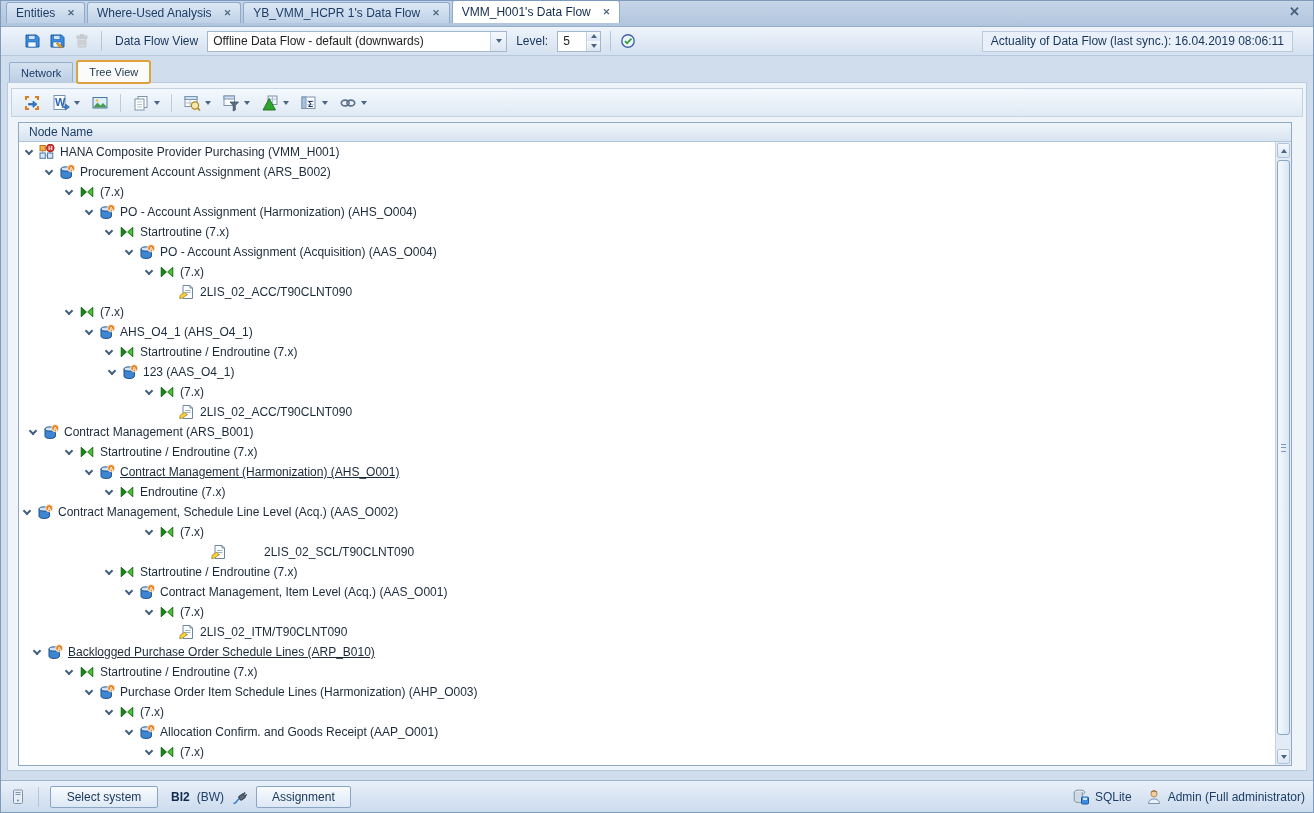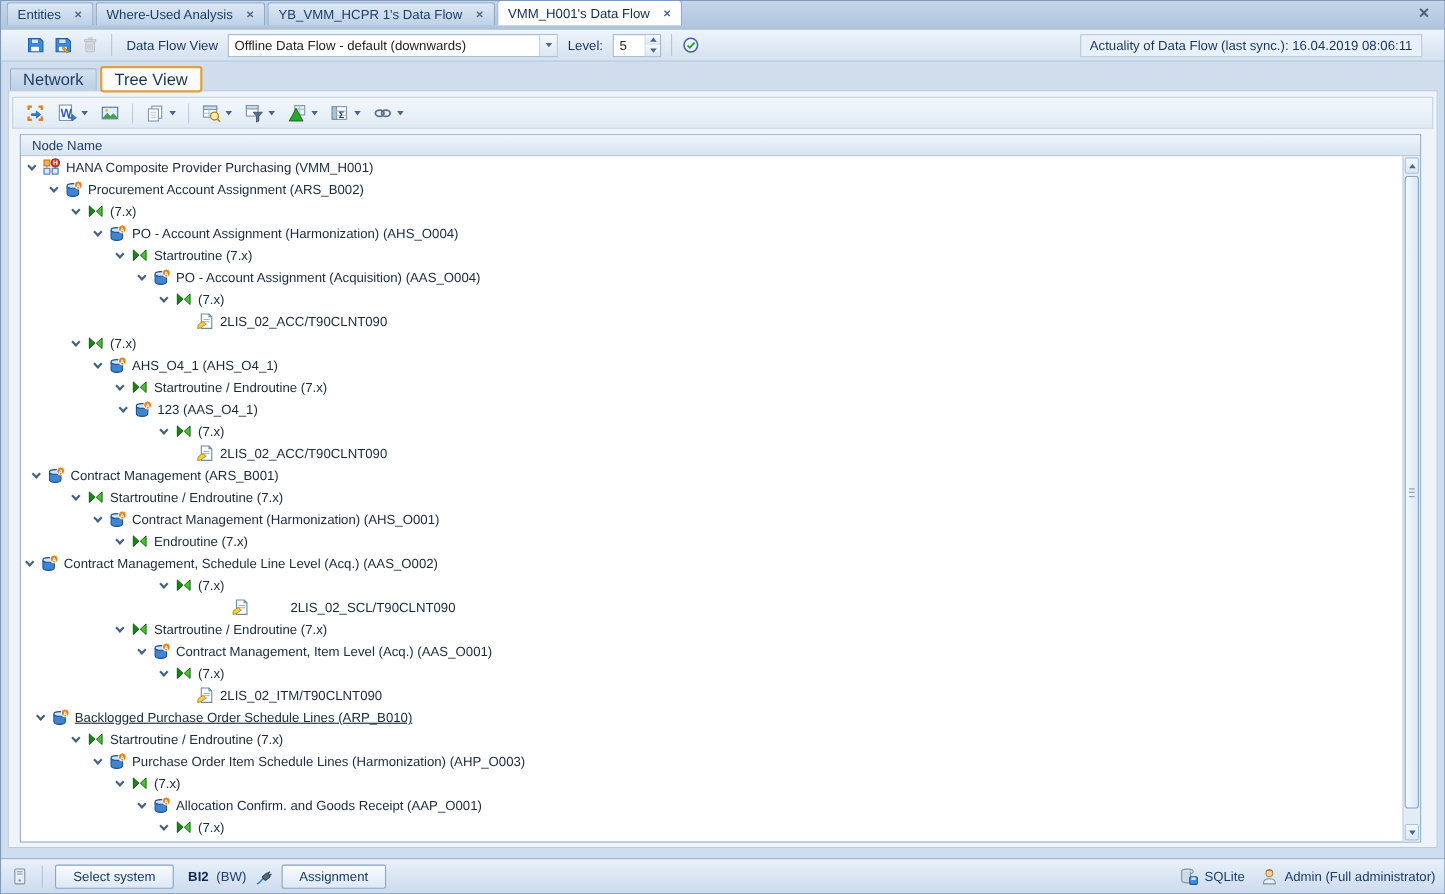--- a/index.html
+++ b/index.html
@@ -37,21 +37,21 @@
   .arr-ds{width:0;height:0;border-left:3px solid transparent;border-right:3px solid transparent;border-top:4px solid #4a6584;}
   .spin{width:44px;height:21px;background:#fff;border:1px solid #a2b8cf;display:flex;flex:none;}
   .spin-val{flex:1;font-size:12px;color:#222;padding:2px 5px;}
   .spin-btns{width:14px;border-left:1px solid #c4d4e4;display:flex;flex-direction:column;}
   .spin-btns .sb{flex:1;display:flex;align-items:center;justify-content:center;background:linear-gradient(#f5f9fd,#dbe6f2);}
   .actuality{margin-left:auto;height:21px;line-height:19px;background:#e9f0f9;border:1px solid #b9cadd;
     padding:0 8px;font-size:12px;color:#17355c;white-space:nowrap;}
 
   
   .view-tabbar{position:absolute;left:0;top:55px;right:0;height:26px;display:flex;align-items:flex-end;padding:0 0 0 8px;}
-  .vtab{height:20px;padding:0 11px;display:flex;align-items:center;font-size:15px;color:#1c3e66;
+  .vtab{height:20px;padding:0 11px;display:flex;align-items:center;font-size:11px;color:#1c3e66;
     background:linear-gradient(#d5e1f0,#bccfe5);border:1px solid #93afcd;border-bottom:none;
     border-radius:2px 2px 0 0;margin-right:3px;white-space:nowrap;}
   .vtab.active{background:#fbfcf9;border:2px solid #dfa13d;border-radius:3px;height:24px;
     margin-bottom:-2px;z-index:3;color:#18344f;}
 
   
   .content{position:absolute;left:6px;right:6px;top:81px;height:689px;background:#eff4fa;border:1px solid #b9cbde;}
   .inner-toolbar{position:absolute;left:3px;top:5px;right:3px;height:29px;
     background:linear-gradient(#f3f8fd,#e0eaf4);border:1px solid #c2d2e2;
     display:flex;align-items:center;padding:0 7px;gap:3px;}
@@ -489,21 +489,21 @@
               <span class="chev"></span>
             </span>
             <span class="nicon">
               <svg viewBox="0 0 16 16">
                 <path d="M2.2 3.2L7.4 8l-5.2 4.8z" fill="#128a12" stroke="#0a4d0a" stroke-width="0.8"></path>
                 <path d="M13.8 3.2L8.6 8l5.2 4.8z" fill="#49c431" stroke="#0a4d0a" stroke-width="0.8"></path>
               </svg>
             </span>
             <span class="nlabel">Startroutine / Endroutine (7.x)</span>
           </div>
-          <div class="trow" style="padding-left: 62px;">
+          <div class="trow" style="padding-left: 62px; text-decoration: underline;">
             <span class="chevbox">
               <span class="chev"></span>
             </span>
             <span class="nicon">
               <svg viewBox="0 0 16 16">
                 <path d="M2 5v7.2c0 1.3 2.3 2.3 5.2 2.3s5.2-1 5.2-2.3V5" fill="#3f86d2" stroke="#1d4f8c"></path>
                 <ellipse cx="7.2" cy="5" rx="5.2" ry="2.1" fill="#cfe6f8" stroke="#1d4f8c"></ellipse>
                 <circle cx="12.2" cy="4.2" r="3.6" fill="#e8821e" stroke="#fff" stroke-width="0.8"></circle>
                 <text x="12.2" y="6.5" text-anchor="middle" font-size="5.6" font-weight="bold" fill="#fff">A</text>
               </svg>

